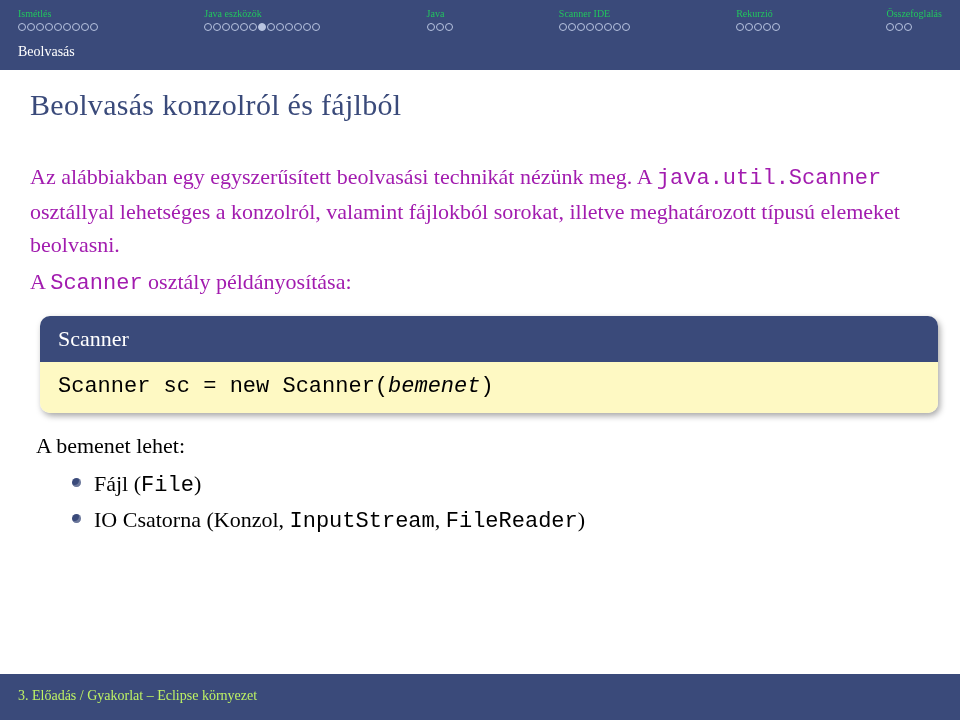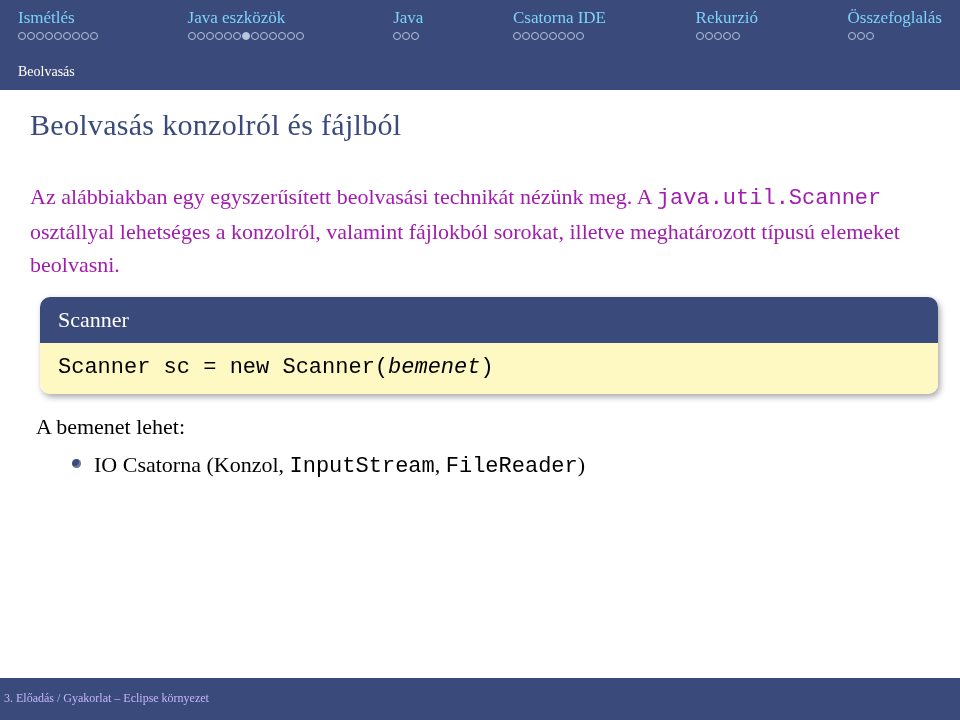--- a/index.html
+++ b/index.html
@@ -21,39 +21,39 @@
     justify-content: space-between;
     align-items: flex-start;
     gap: 10px;
   }
   .nav-col {
     display: flex;
     flex-direction: column;
     align-items: flex-start;
   }
   .nav-label {
-    font-size: 17px;
-    color: #7dd3fc;
+    font-size: 10px;
+    color: #22c55e;
     margin-bottom: 4px;
   }
   .dots {
     display: flex;
     gap: 1px;
   }
   .dot {
     width: 8px;
     height: 8px;
     border: 1px solid #b8c4e0;
     border-radius: 50%;
   }
   .dot.filled { background: #b8c4e0; }
   .sub-label {
     font-size: 14px;
     color: #fff;
-    margin-top: 24px;
+    margin-top: 13px;
   }
   .content {
     padding: 18px 12px 0 30px;
   }
   .title {
     font-size: 30px;
     color: #3a4a7a;
     font-weight: normal;
     margin-bottom: 38px;
     letter-spacing: 0.3px;
@@ -109,23 +109,23 @@
     width: 9px; height: 9px;
     background: #3a4a7a;
     border-radius: 50%;
     box-shadow: inset -2px -2px 0 rgba(255,255,255,0.25);
   }
   .footer {
     position: absolute;
     bottom: 0;
     left: 0; right: 0;
     background: #3a4a7a;
-    color: #c4b5fd;
-    padding: 10px 18px 12px 4px;
-    font-size: 12px;
+    color: #bef264;
+    padding: 10px 18px 12px 18px;
+    font-size: 14px;
     line-height: 1.7;
   }
 </style>
 </head>
 <body>
 
 <div class="header">
   <div class="nav-row" id="nav-row">
       <div class="nav-col">
         <div class="nav-label">Ismétlés</div>
@@ -161,21 +161,21 @@
       </div>
       <div class="nav-col">
         <div class="nav-label">Java</div>
         <div class="dots">
           <span class="dot"></span>
           <span class="dot"></span>
           <span class="dot"></span>
         </div>
       </div>
       <div class="nav-col">
-        <div class="nav-label">Csatorna IDE</div>
+        <div class="nav-label">Scanner IDE</div>
         <div class="dots">
           <span class="dot"></span>
           <span class="dot"></span>
           <span class="dot"></span>
           <span class="dot"></span>
           <span class="dot"></span>
           <span class="dot"></span>
           <span class="dot"></span>
           <span class="dot"></span>
         </div>
@@ -201,33 +201,39 @@
     </div>
   <div class="sub-label">Beolvasás</div>
 </div>
 
 <div class="content">
   <div class="title">Beolvasás konzolról és fájlból</div>
 
   <div class="body-text">
     <span>Az alábbiakban egy egyszerűsített beolvasási technikát nézünk meg.</span>
     <span>A </span><span class="tt">java.util.Scanner</span><span> osztállyal lehetséges a konzolról, valamint fájlokból sorokat, illetve meghatározott típusú elemeket beolvasni.</span>
+  </div>
+  <div class="body-text">
+    <span>A </span><span class="tt">Scanner</span><span> osztály példányosítása:</span>
   </div>
 
   <div class="box">
     <div class="box-head">Scanner</div>
     <div class="box-body">
       <span>Scanner sc = new Scanner(</span><span class="italic">bemenet</span><span>)</span>
     </div>
   </div>
 
   <div class="list-block">
     <div class="list-intro">A bemenet lehet:</div>
     <ul class="bullets">
       <li>
+        <span>Fájl (</span><span class="tt">File</span><span>)</span>
+      </li>
+      <li>
         <span>IO Csatorna (Konzol, </span><span class="tt">InputStream</span><span>, </span><span class="tt">FileReader</span><span>)</span>
       </li>
     </ul>
   </div>
 </div>
 
 <div class="footer">
   <div>3. Előadás / Gyakorlat – Eclipse környezet</div>
 </div>
 

